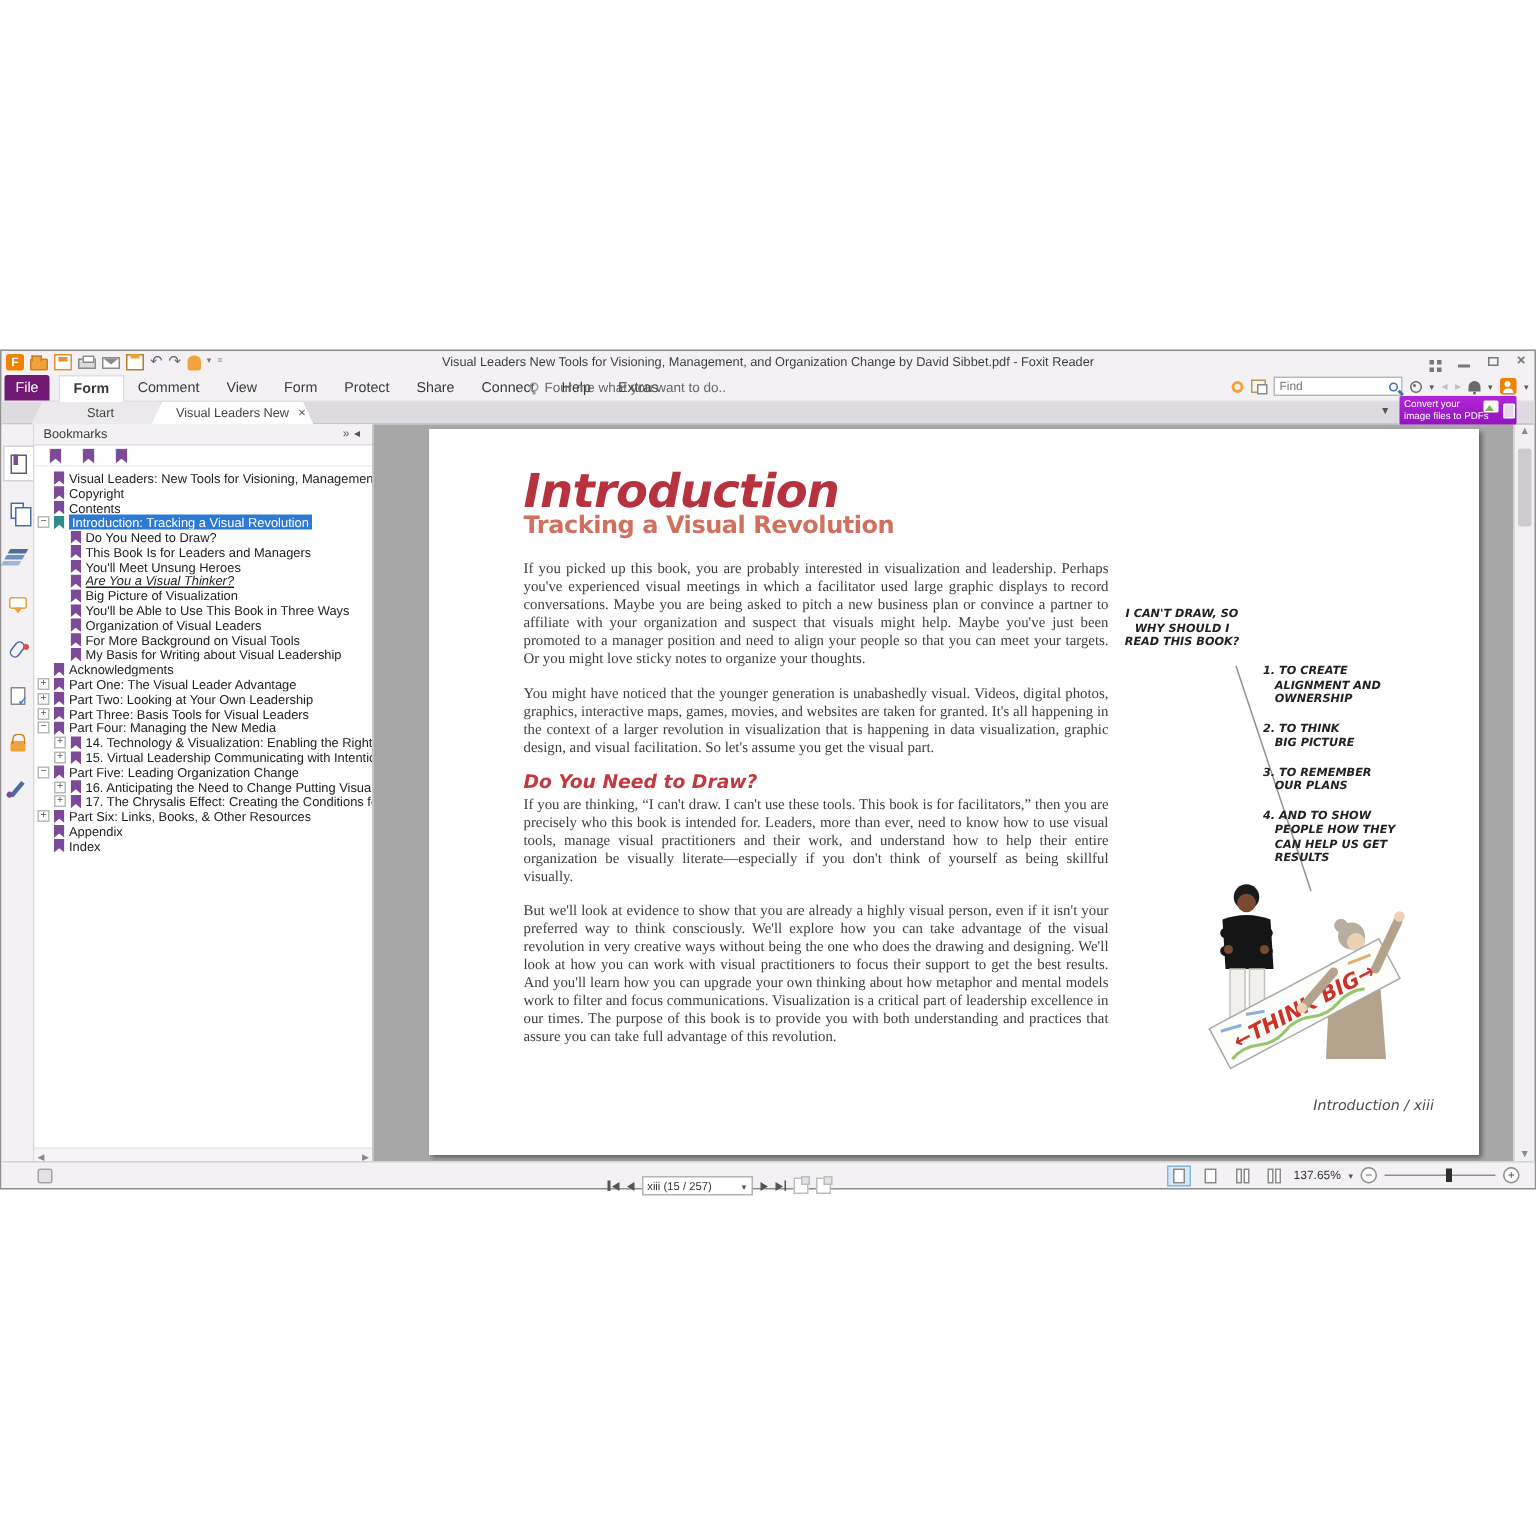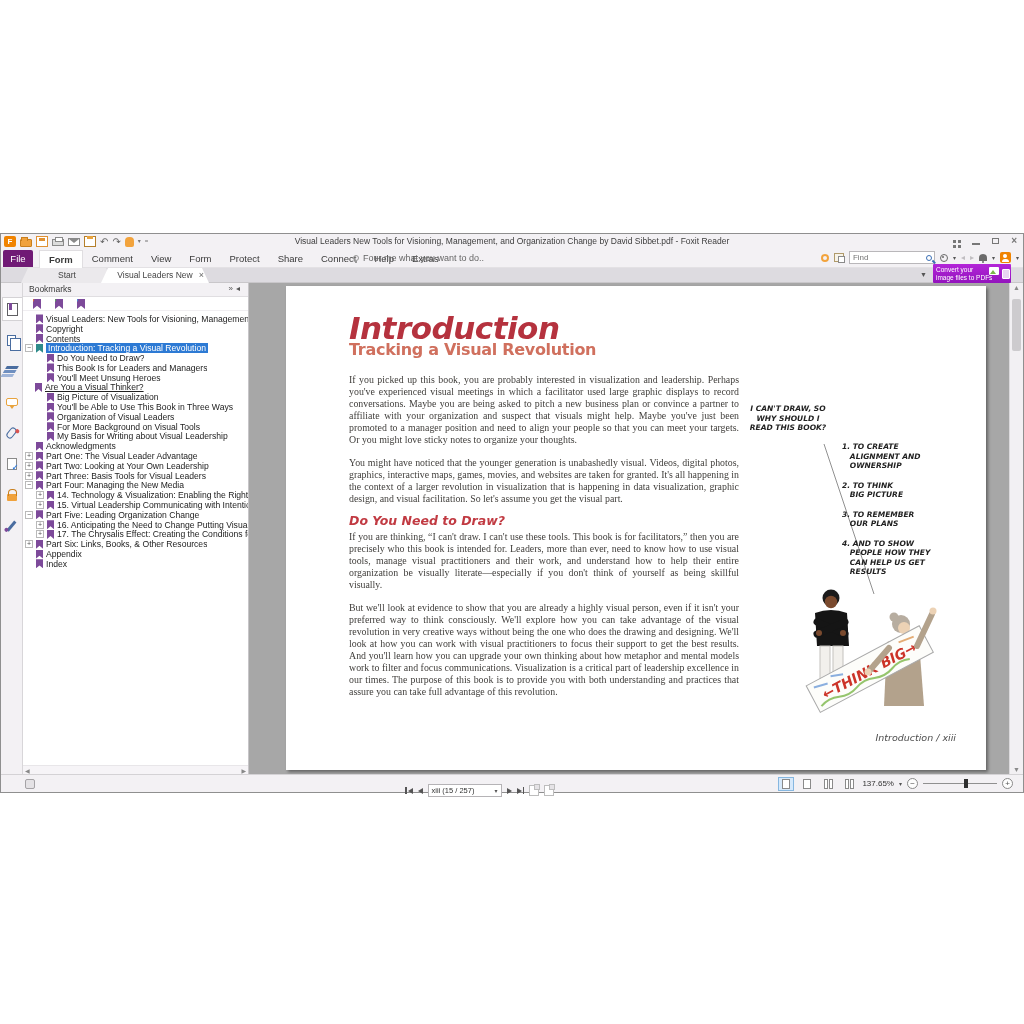--- a/index.html
+++ b/index.html
@@ -328,21 +328,21 @@
           <div class="bm-row" style="padding-left: 13px;">
             <span class="bm-exp empty"></span>
             <span class="bm-ic"></span>
             <span class="bm-label">This Book Is for Leaders and Managers</span>
           </div>
           <div class="bm-row" style="padding-left: 13px;">
             <span class="bm-exp empty"></span>
             <span class="bm-ic"></span>
             <span class="bm-label">You'll Meet Unsung Heroes</span>
           </div>
-          <div class="bm-row" style="padding-left: 1px;">
+          <div class="bm-row" style="padding-left: 13px; font-style: italic;">
             <span class="bm-exp empty"></span>
             <span class="bm-ic"></span>
             <span class="bm-label und">Are You a Visual Thinker?</span>
           </div>
           <div class="bm-row" style="padding-left: 13px;">
             <span class="bm-exp empty"></span>
             <span class="bm-ic"></span>
             <span class="bm-label">Big Picture of Visualization</span>
           </div>
           <div class="bm-row" style="padding-left: 13px; text-align: right;">

